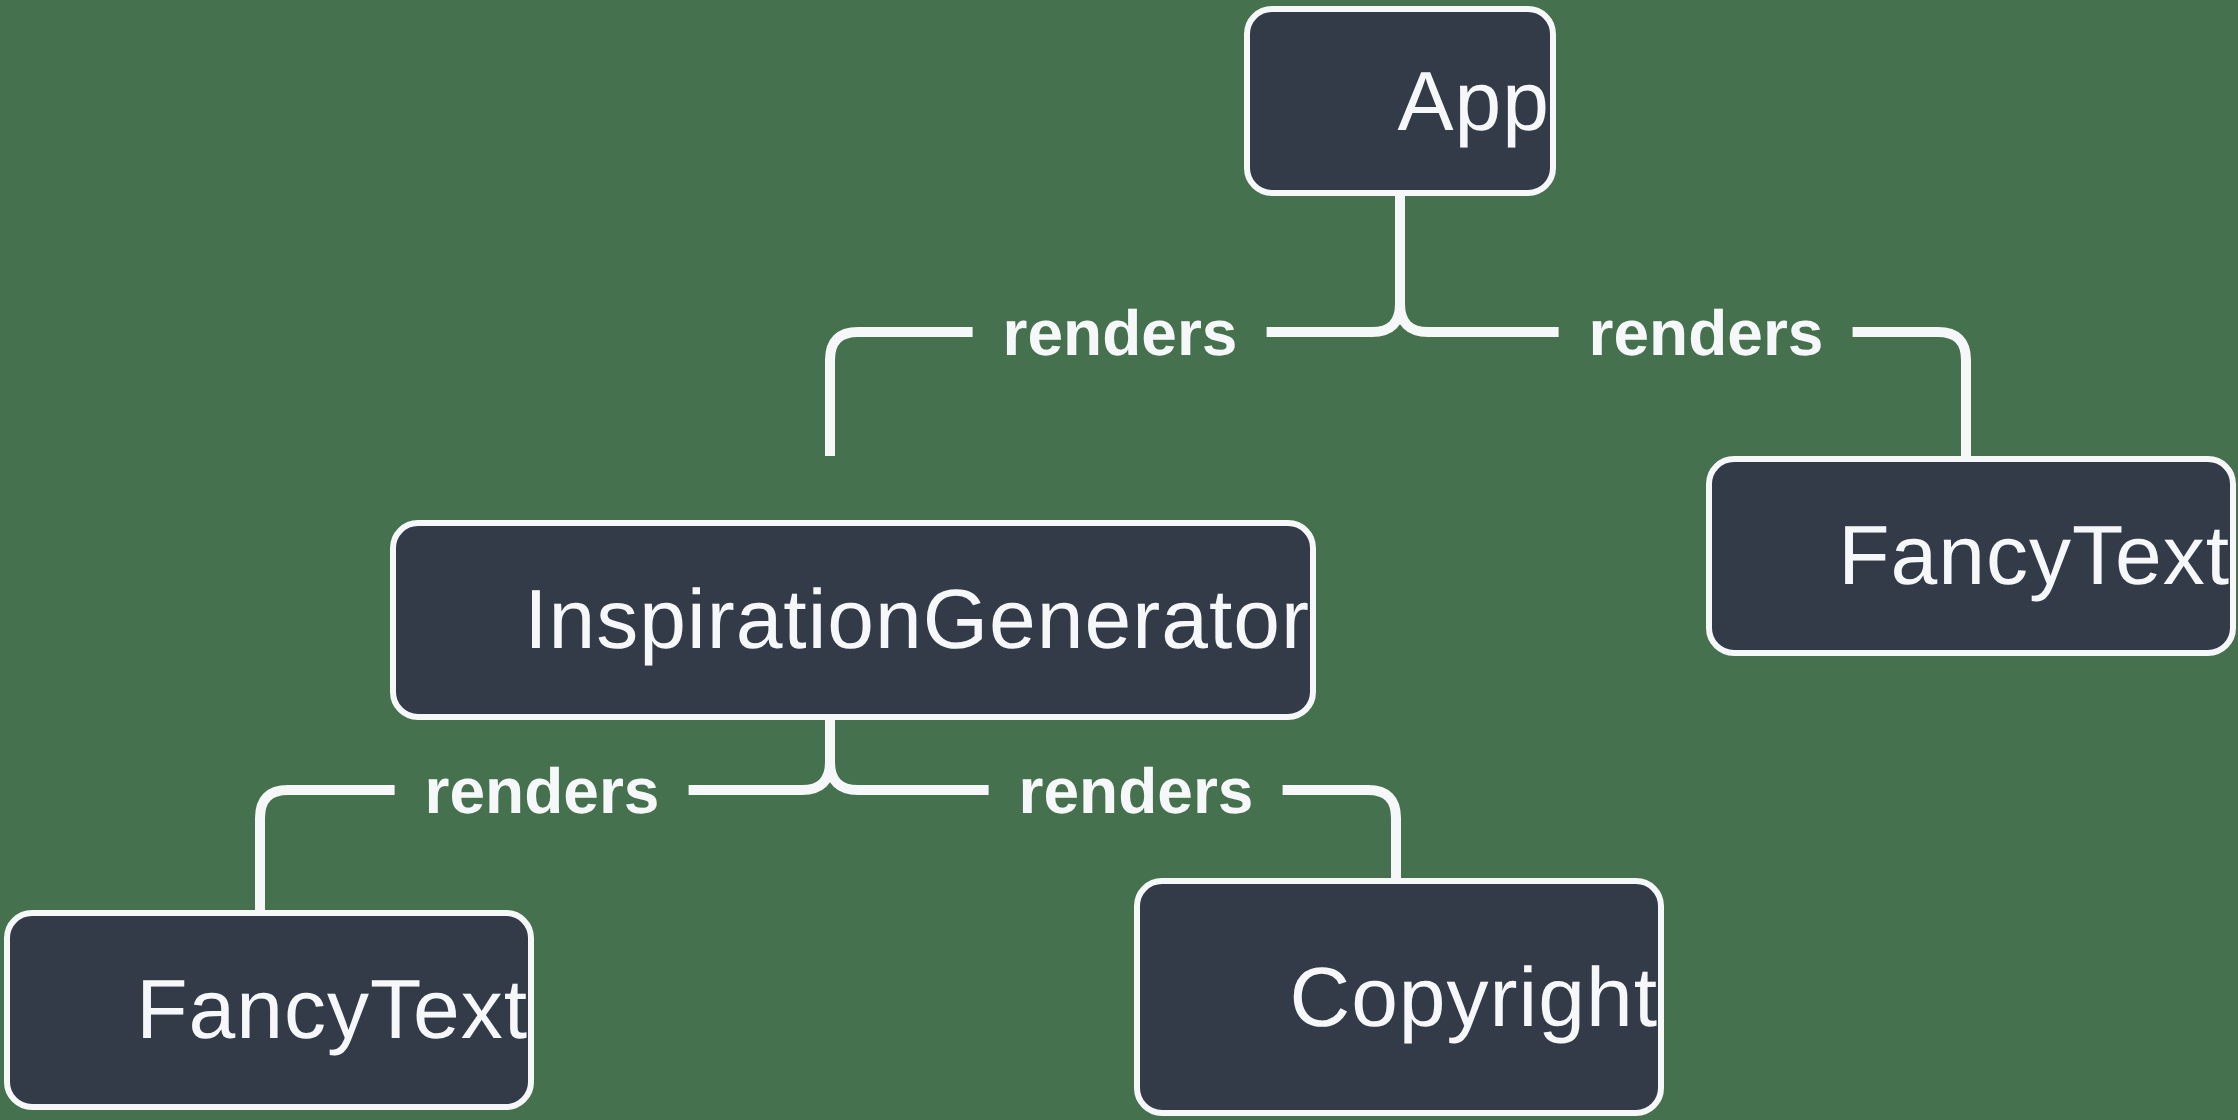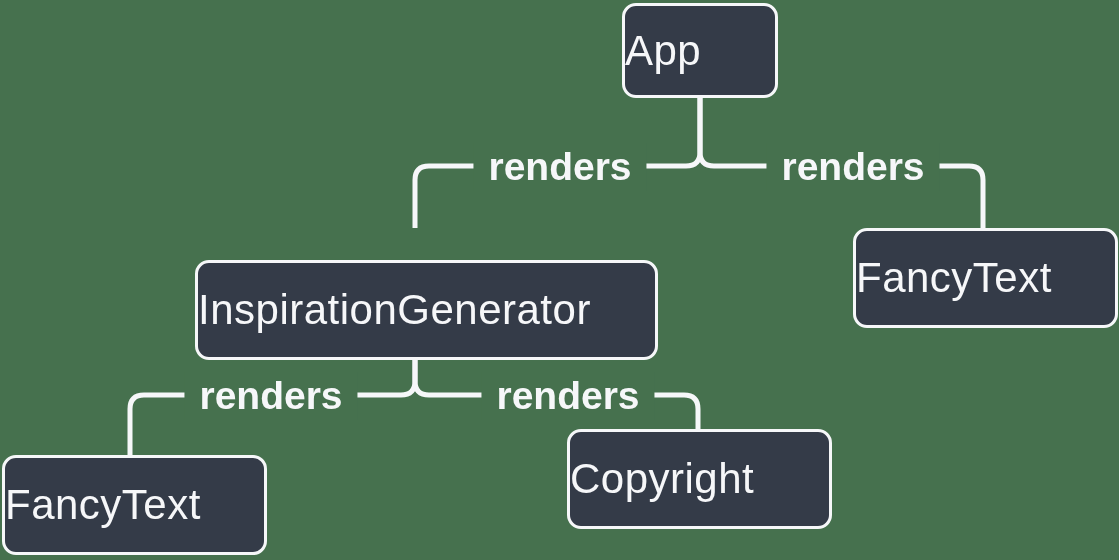--- a/index.html
+++ b/index.html
@@ -30,37 +30,37 @@
   }
   .node {
     position: absolute;
     box-sizing: border-box;
     background: #343B48;
     border: 3px solid #F6F7F9;
     border-radius: 14px;
     color: #F6F7F9;
     display: flex;
     align-items: center;
-    justify-content: flex-start;
+    justify-content: flex-end;
     font-size: 42px;
     font-weight: 500;
     letter-spacing: 0.5px;
     white-space: nowrap;
   }
   .node-app            { left: 622px; top: 3px;   width: 156px; height: 95px;  }
   .node-inspiration    { left: 195px; top: 228px; width: 463px; height: 100px; margin-top: 32px; }
   .node-fancy-right    { left: 853px; top: 228px; width: 265px; height: 100px; }
   .node-fancy-left     { left: 2px;   top: 455px; width: 265px; height: 100px; }
-  .node-copyright      { left: 567px; top: 429px; width: 265px; height: 100px; }
+  .node-copyright      { left: 567px; top: 439px; width: 265px; height: 119px; }
   .edge-label {
     position: absolute;
     transform: translate(-50%, -50%);
     background: #46714E;
     color: #F6F7F9;
-    font-size: 39px;
+    font-size: 32px;
     font-weight: 700;
     padding: 2px 15px;
     white-space: nowrap;
   }
   .edge-label-1 { left: 560px; top: 167px; }
   .edge-label-2 { left: 853px; top: 167px; }
   .edge-label-3 { left: 271px; top: 396px; }
   .edge-label-4 { left: 568px; top: 396px; }
 </style>
 </head>

